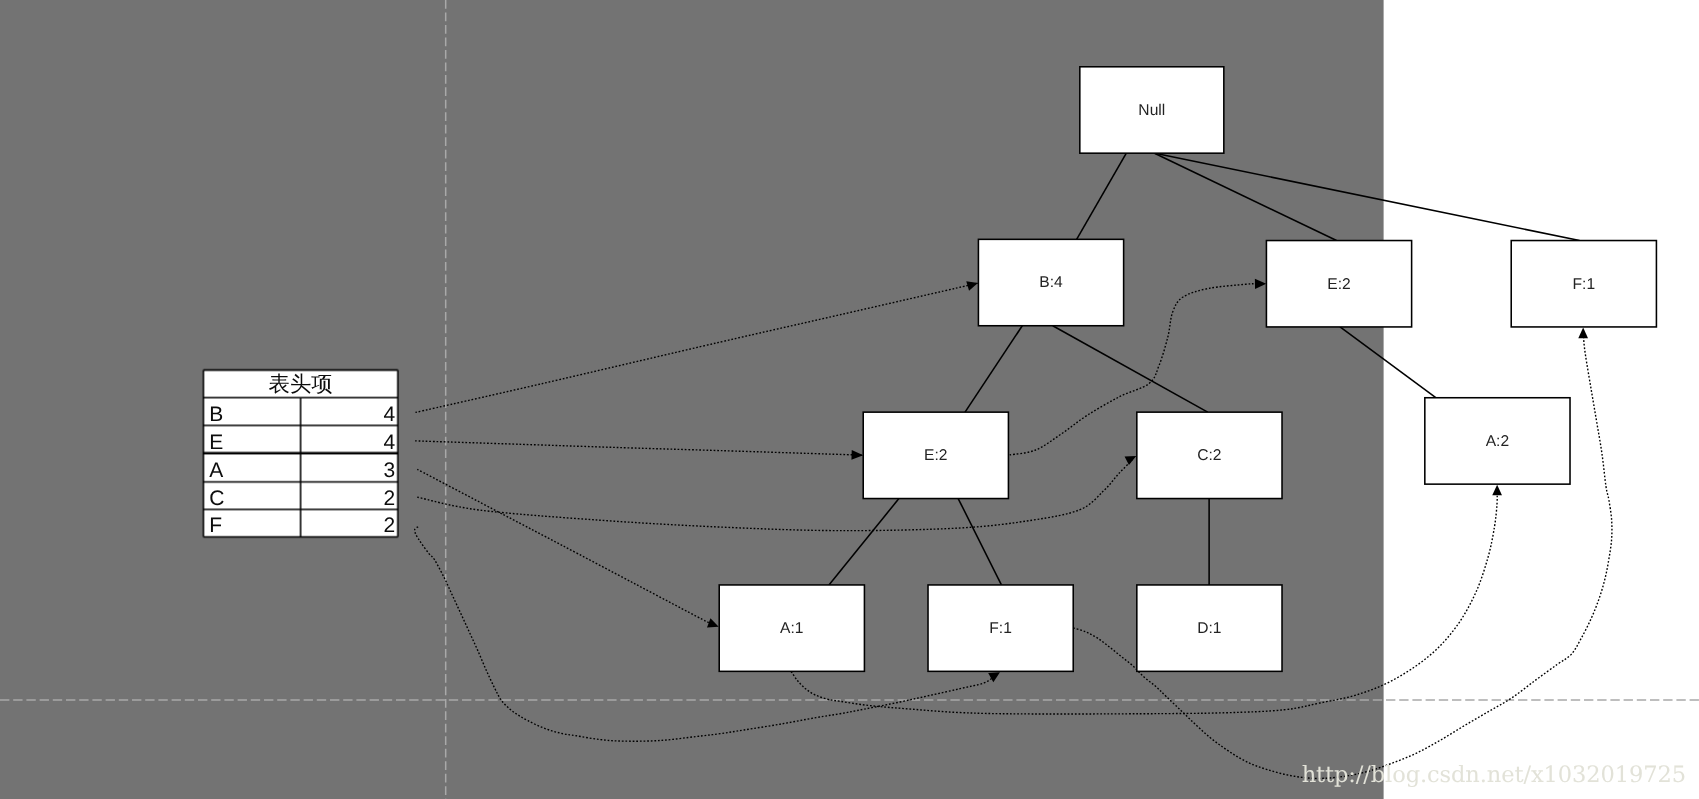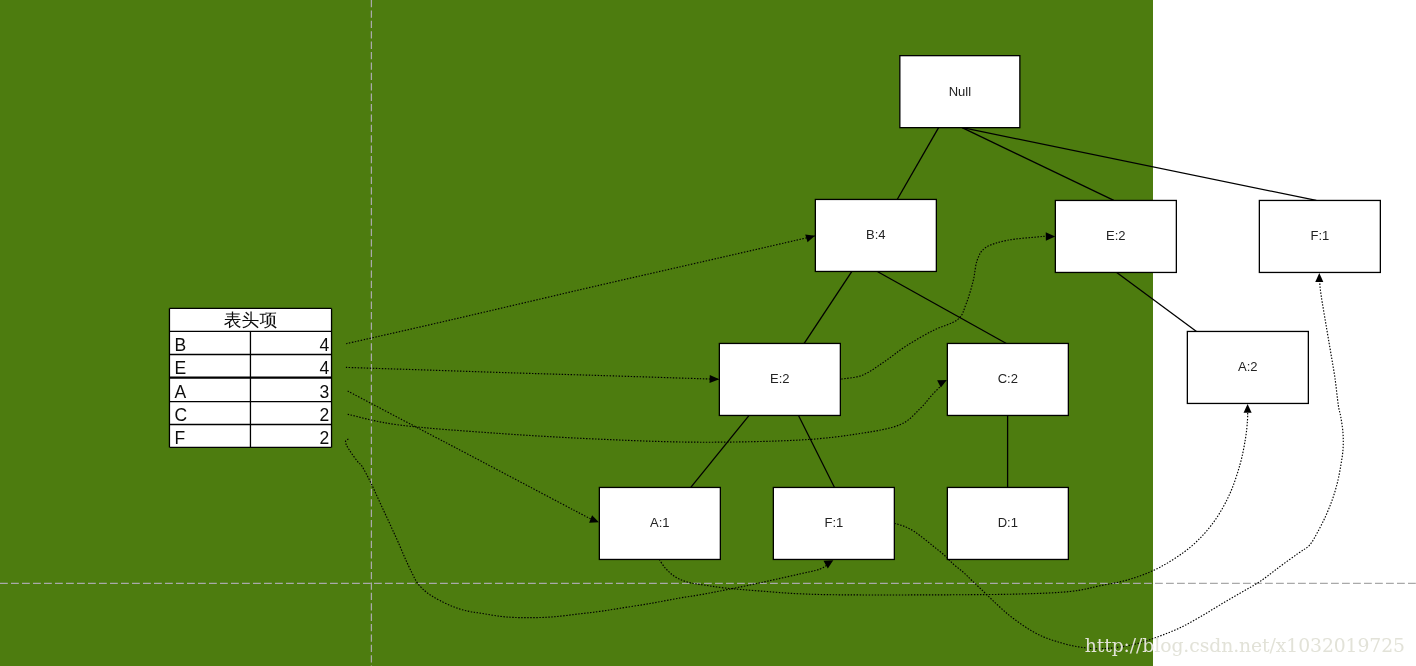--- a/index.html
+++ b/index.html
@@ -1,19 +1,19 @@
 <!DOCTYPE html>
 <html><head>
 <meta charset="utf-8">
 <title>FP-Tree diagram</title>
 <style>
   html,body{margin:0;padding:0;background:#ffffff;}
   body{width:1416px;height:666px;overflow:hidden;
        font-family:"Liberation Sans",sans-serif;-webkit-font-smoothing:antialiased;}
-  #canvas{position:relative;width:1153px;height:666px;background:#4d7c0f;}
+  #canvas{position:relative;width:1153px;height:666px;background:#737373;}
   svg#diagram{position:absolute;left:0;top:0;width:1416px;height:666px;display:block;}
   .node-rect{fill:#ffffff;stroke:#000000;stroke-width:1.3;}
   .node-label{font-family:"Liberation Sans",sans-serif;font-size:13px;fill:#232323;
               text-anchor:middle;transform:translateZ(0);}
   .tree-edge{fill:none;stroke:#000000;stroke-width:1.3;}
   .link-edge{fill:none;stroke:#000000;stroke-width:1.15;
              stroke-dasharray:1.45 1.55;stroke-linecap:butt;}
   .arrow-head{fill:#000000;stroke:none;}
   .guide{fill:none;stroke:#a9a9a9;stroke-width:1.25;}
   .tbl-rule{stroke:#000000;fill:none;}

